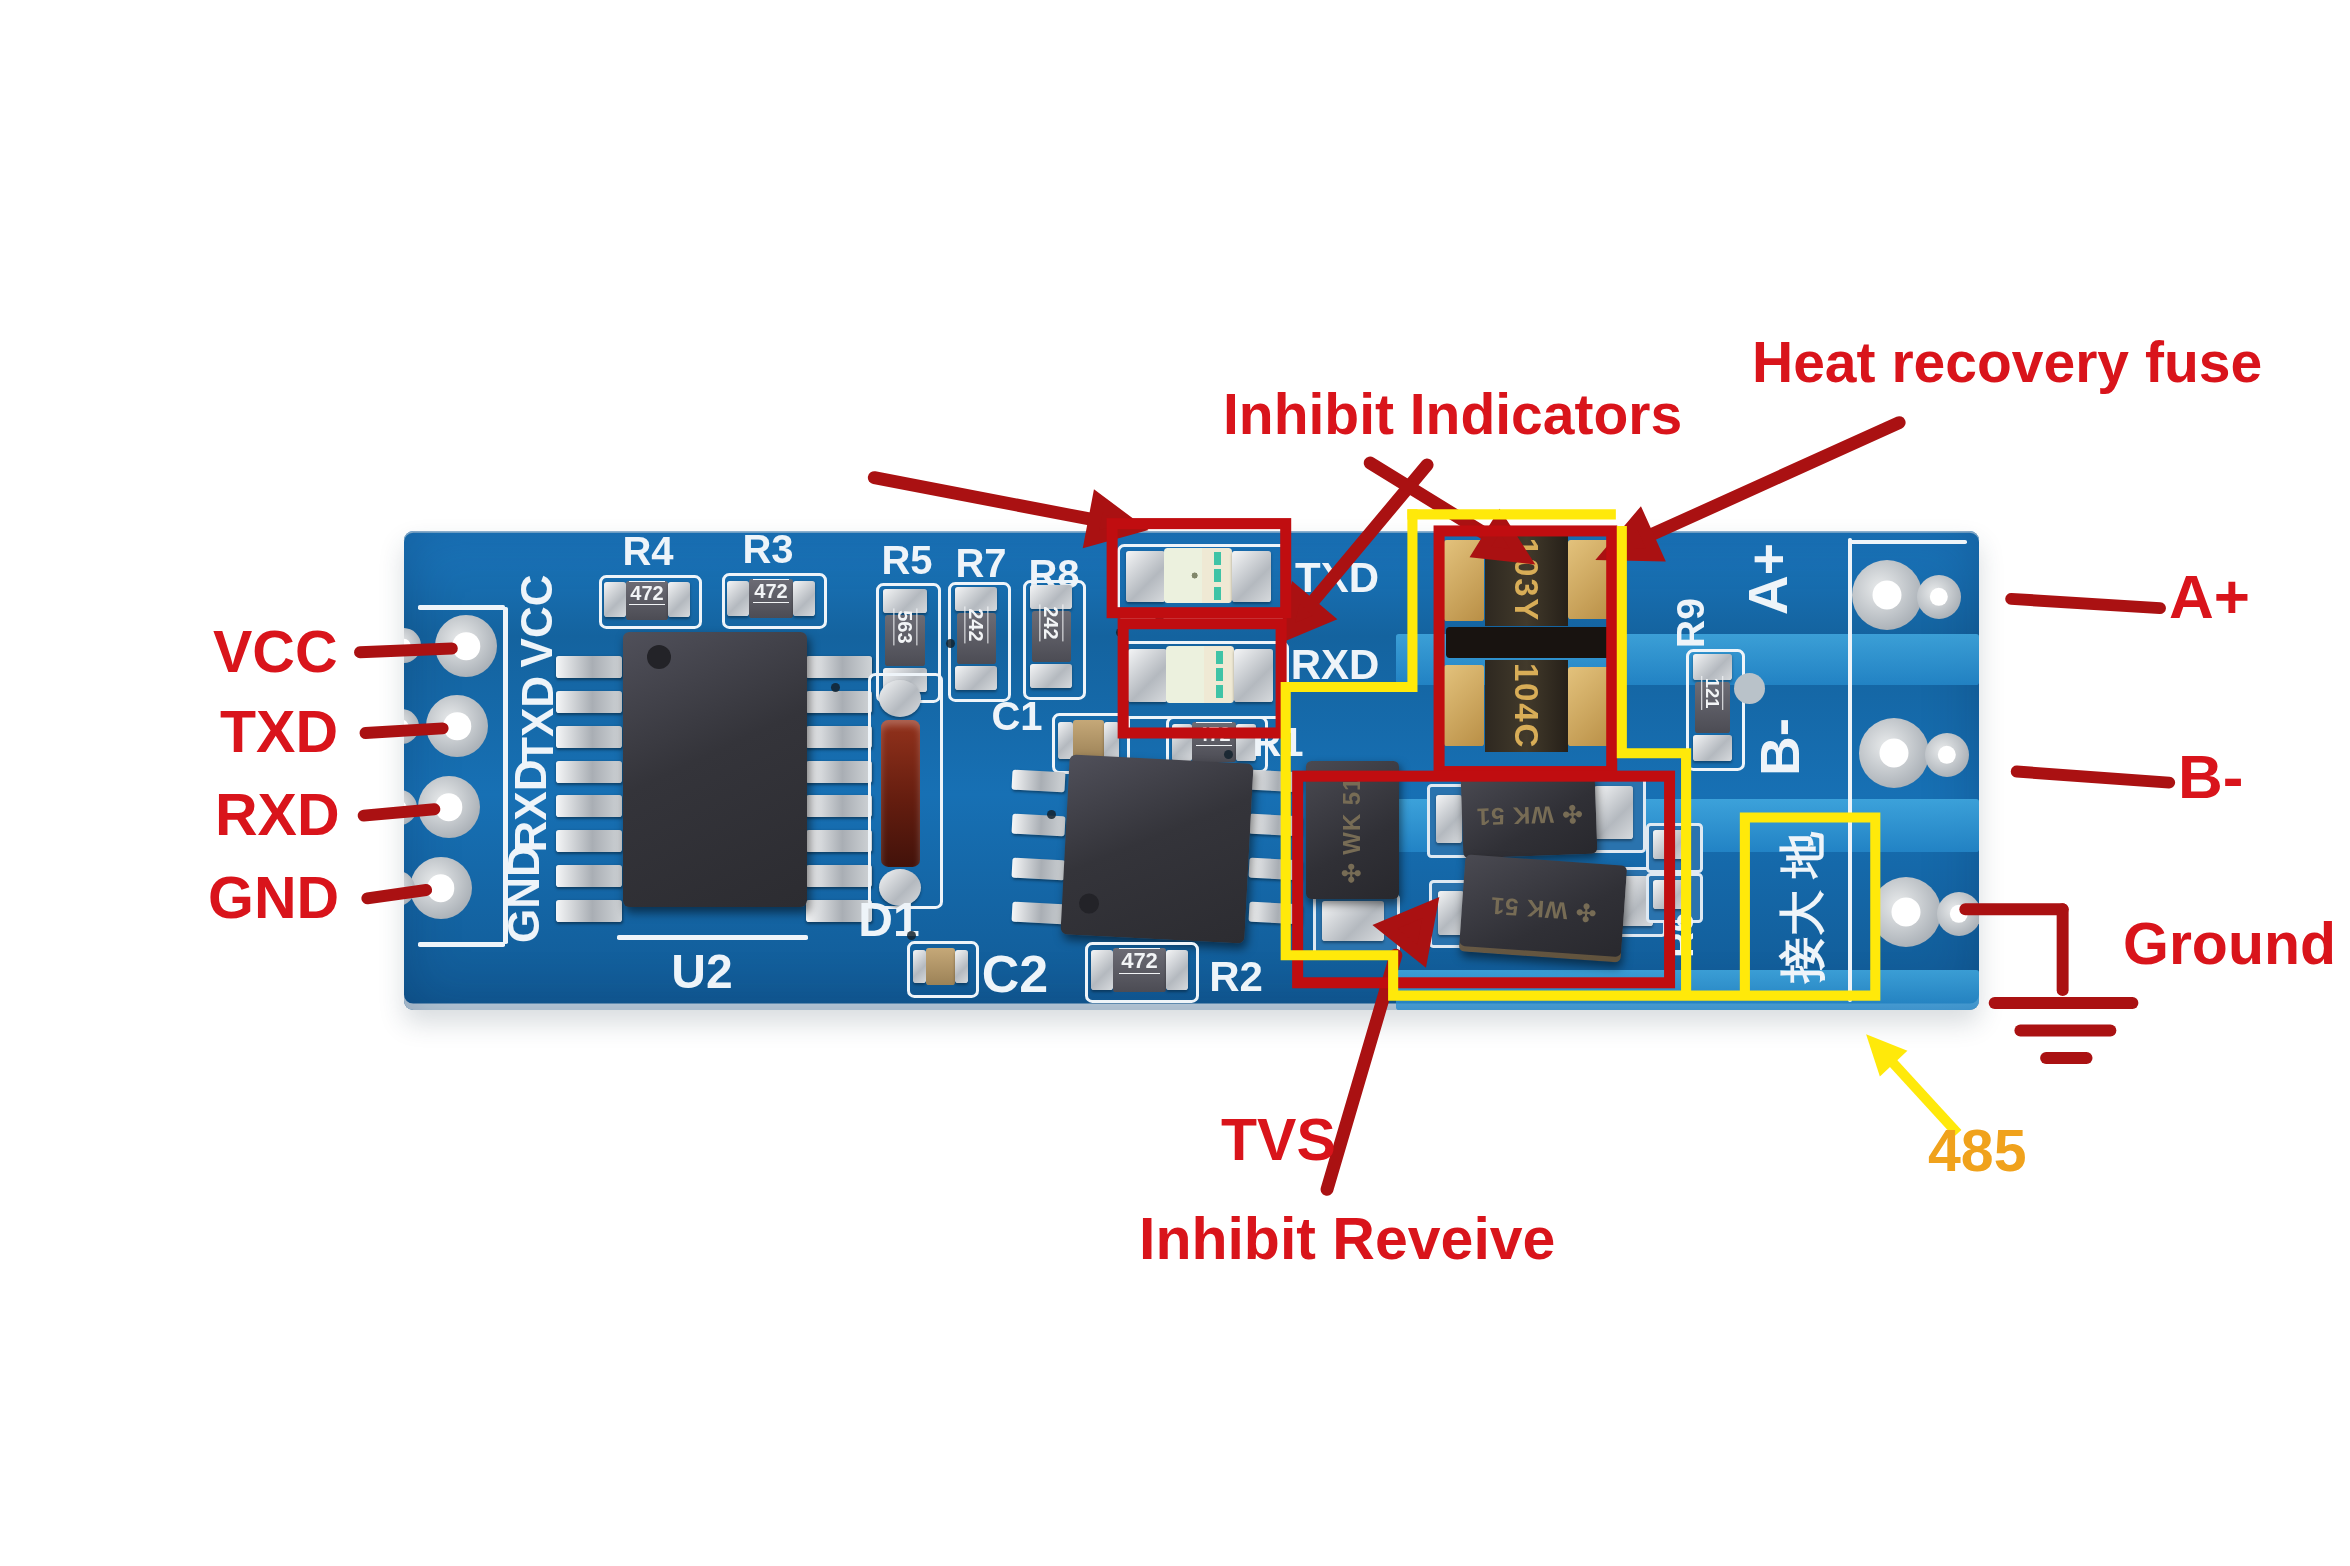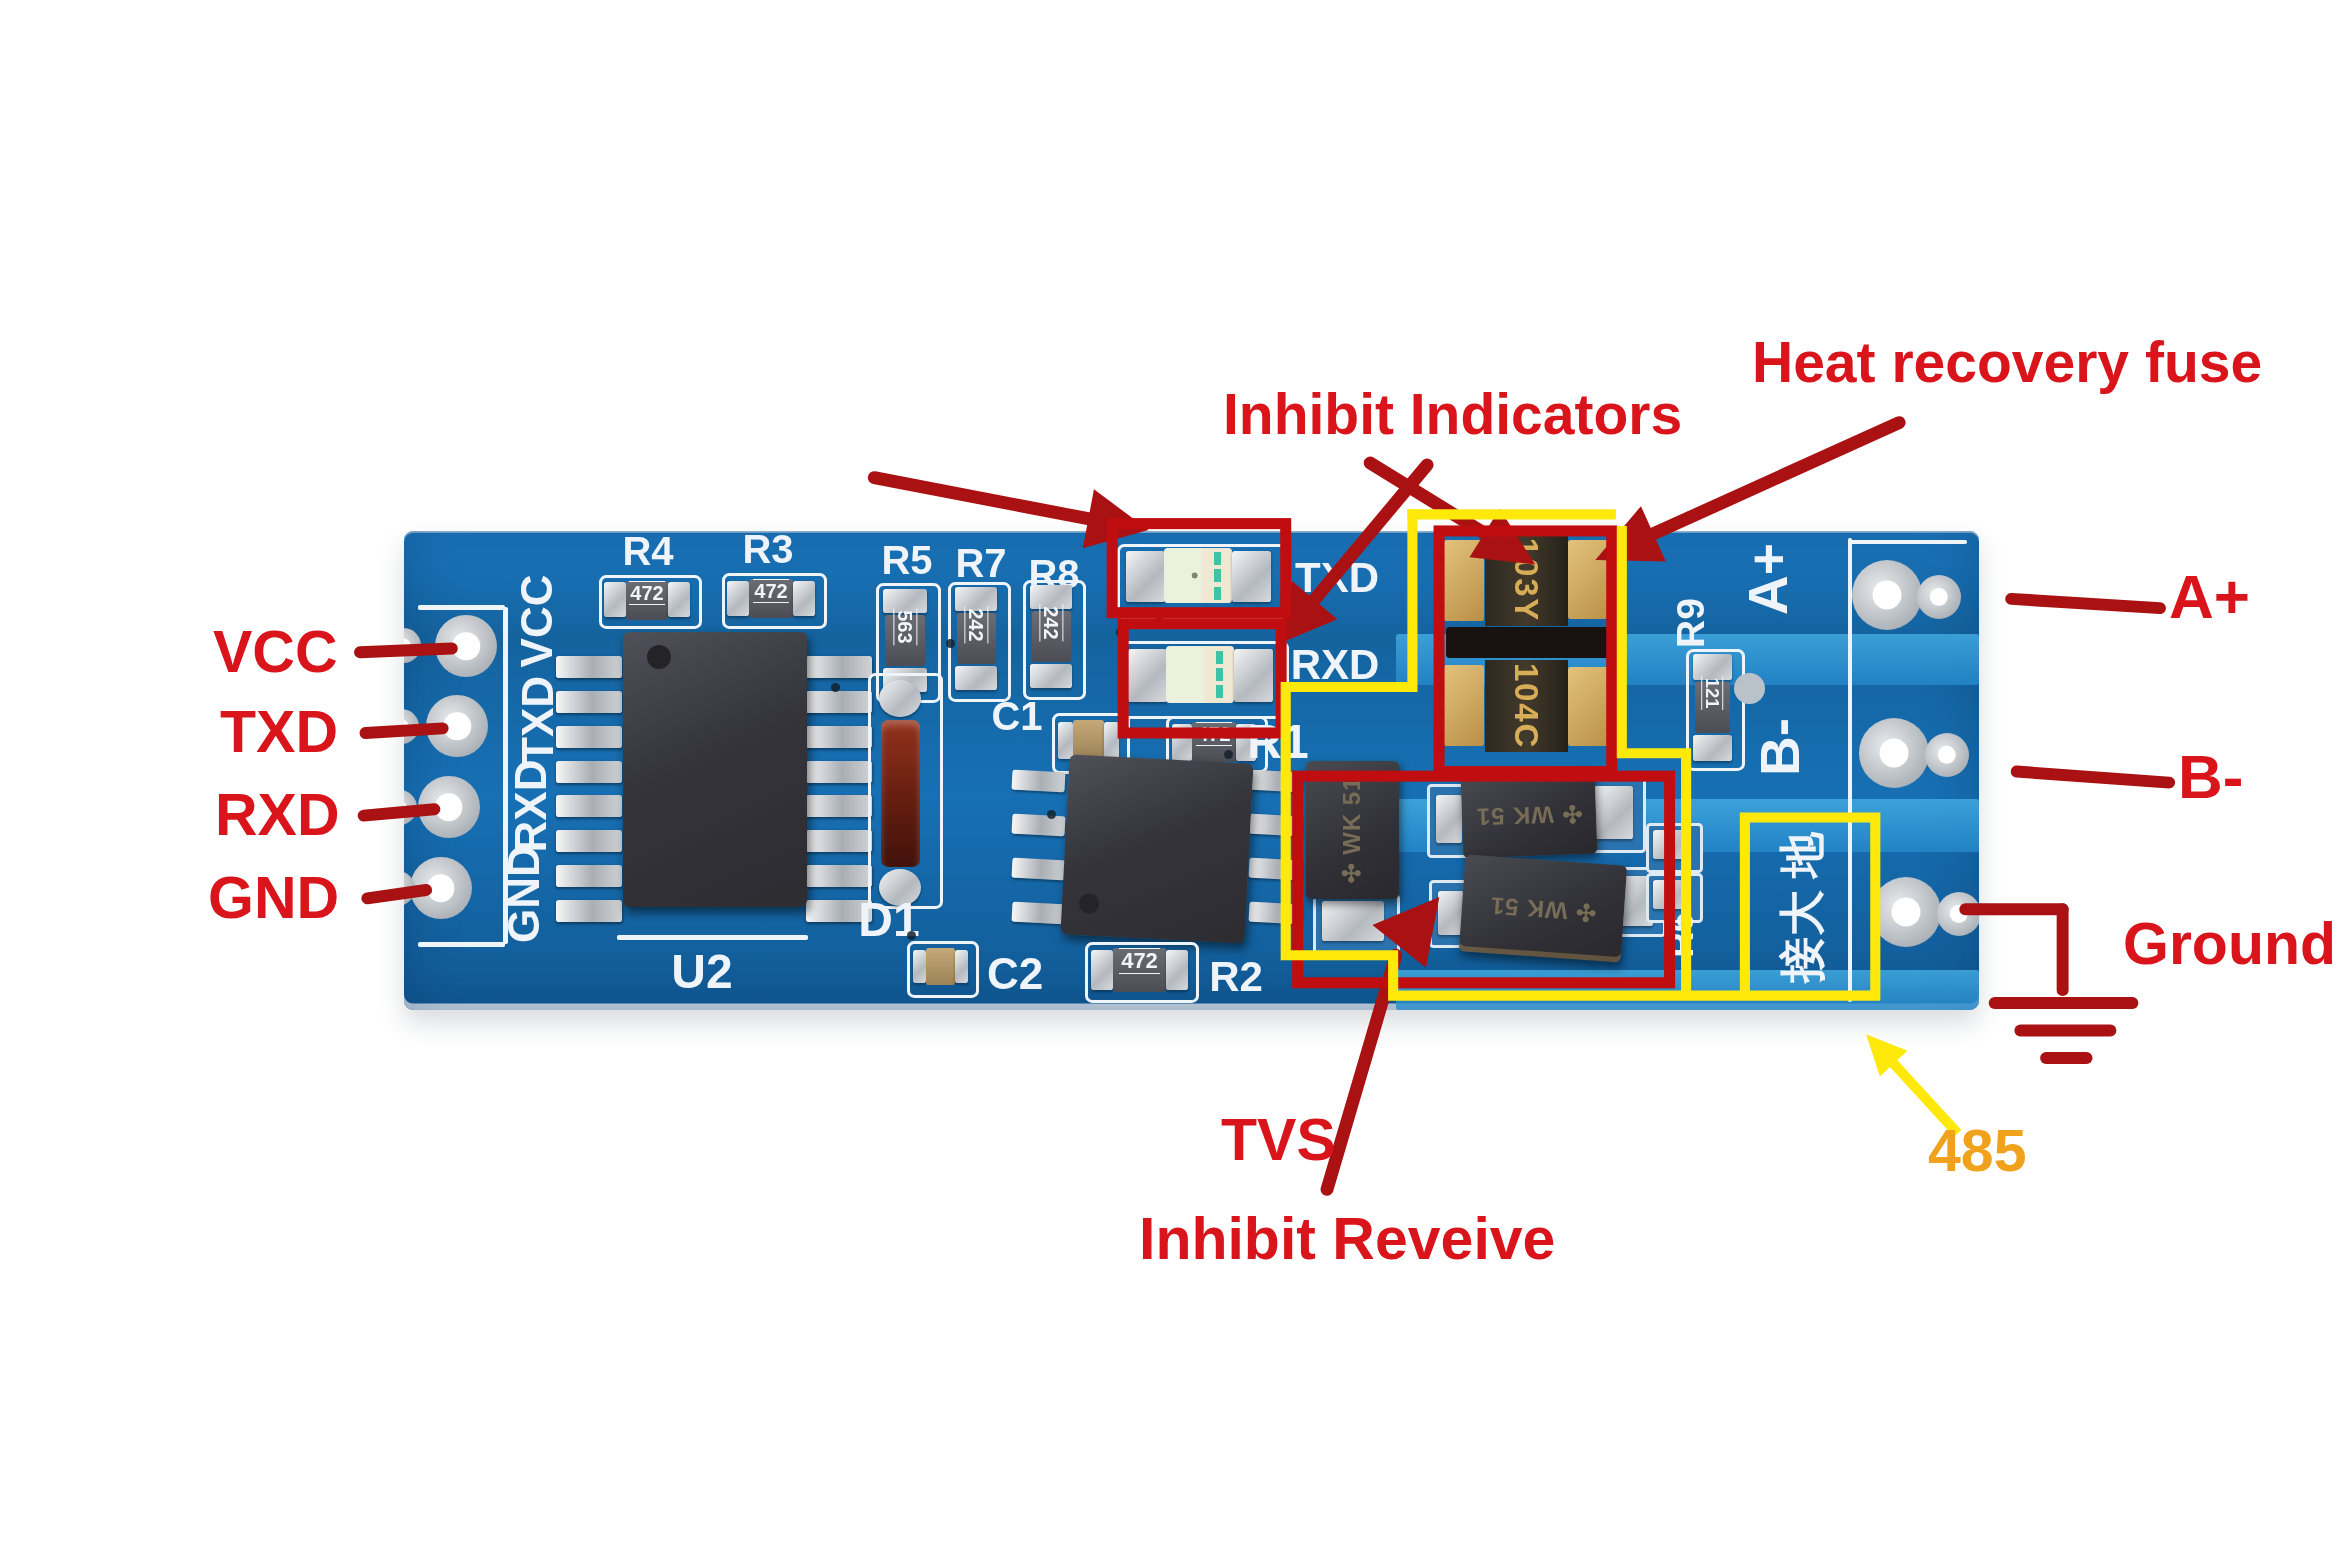--- a/index.html
+++ b/index.html
@@ -184,39 +184,39 @@
     <div class="fp" style="left:648px;top:182px;width:72px;height:55px;"></div>
     <div class="pad" style="left:654px;top:191px;width:14.7px;height:37px;"></div>
     <div class="tanbody" style="left:669px;top:189px;width:31px;height:40px;"></div>
     <div class="pad" style="left:700px;top:191px;width:14.7px;height:37px;"></div>
     <div class="fp" style="left:762px;top:185px;width:96px;height:51px;"></div>
     <div class="pad" style="left:768px;top:193px;width:20px;height:37px;"></div>
     <div class="rbody" style="left:788px;top:191px;width:44px;height:40px;">
         <span class="mark" style="font-size:20px;">472</span>
       </div>
     <div class="pad" style="left:832px;top:193px;width:20px;height:37px;"></div>
-    <span class="ss" style="left:874px;top:211px;font-size:48px;">R1</span>
+    <span class="ss" style="left:874px;top:211px;font-size:40px;">R1</span>
 
     <div class="pin" style="left:608px;top:240px;width:53px;height:20px;transform:rotate(3deg);"></div>
     <div class="pin" style="left:608px;top:284px;width:53px;height:20px;transform:rotate(3deg);"></div>
     <div class="pin" style="left:608px;top:328px;width:53px;height:20px;transform:rotate(3deg);"></div>
     <div class="pin" style="left:608px;top:372px;width:53px;height:20px;transform:rotate(3deg);"></div>
     <div class="pin" style="left:845px;top:240px;width:53px;height:20px;transform:rotate(3deg);"></div>
     <div class="pin" style="left:845px;top:284px;width:53px;height:20px;transform:rotate(3deg);"></div>
     <div class="pin" style="left:845px;top:328px;width:53px;height:20px;transform:rotate(3deg);"></div>
     <div class="pin" style="left:845px;top:372px;width:53px;height:20px;transform:rotate(3deg);"></div>
     <div class="chip" style="left:661px;top:228px;width:184px;height:180px;transform:rotate(3deg);">
       <span class="chipdot" style="left:16.5px;top:138px;width:20px;height:20px;"></span>
     </div>
 
     <div class="fp" style="left:503px;top:410px;width:66px;height:51px;"></div>
     <div class="pad" style="left:509px;top:419px;width:13px;height:33px;"></div>
     <div class="tanbody" style="left:522px;top:417px;width:29px;height:37px;"></div>
     <div class="pad" style="left:551px;top:419px;width:13px;height:33px;"></div>
-    <span class="ss" style="left:611px;top:443px;font-size:44px;">C2</span>
+    <span class="ss" style="left:611px;top:443px;font-size:52px;">C2</span>
     <div class="fp" style="left:681px;top:411px;width:108px;height:55px;"></div>
     <div class="pad" style="left:687px;top:419px;width:22px;height:40px;"></div>
     <div class="rbody" style="left:709px;top:417px;width:53px;height:44px;">
         <span class="mark" style="font-size:22px;">472</span>
       </div>
     <div class="pad" style="left:762px;top:419px;width:22px;height:40px;"></div>
     <span class="ss" style="left:832px;top:446px;font-size:42px;">R2</span>
 
     <div class="fusepad" style="left:1040px;top:9.2px;width:40px;height:81px;"></div>
     <div class="fusebody" style="left:1081px;top:2.8px;width:83px;height:92px;">

